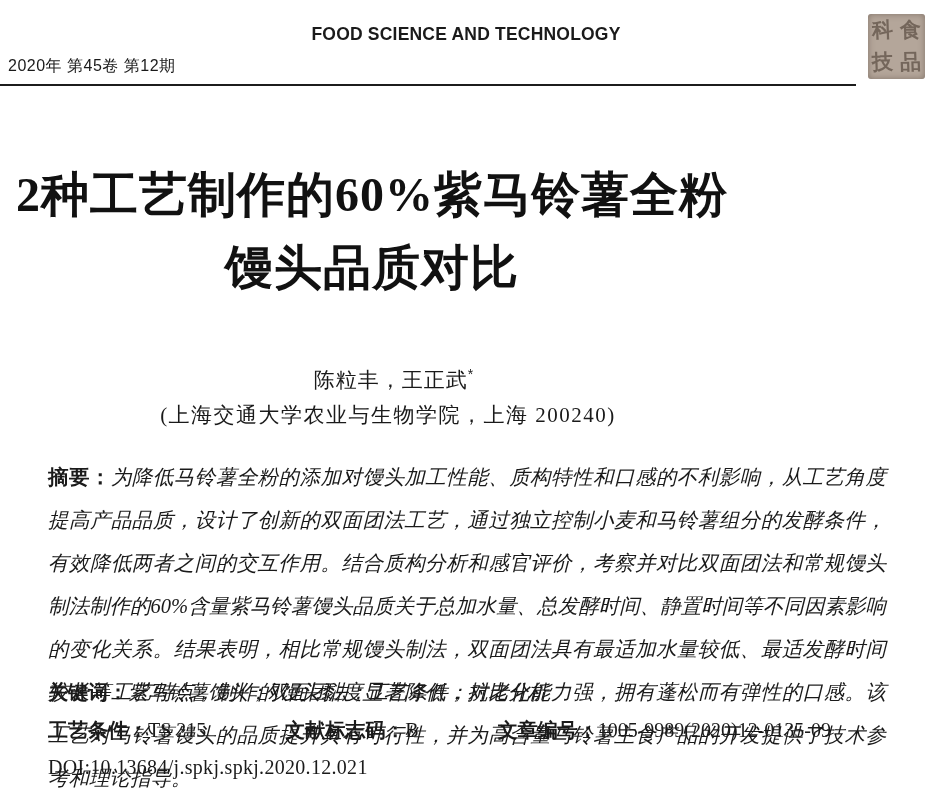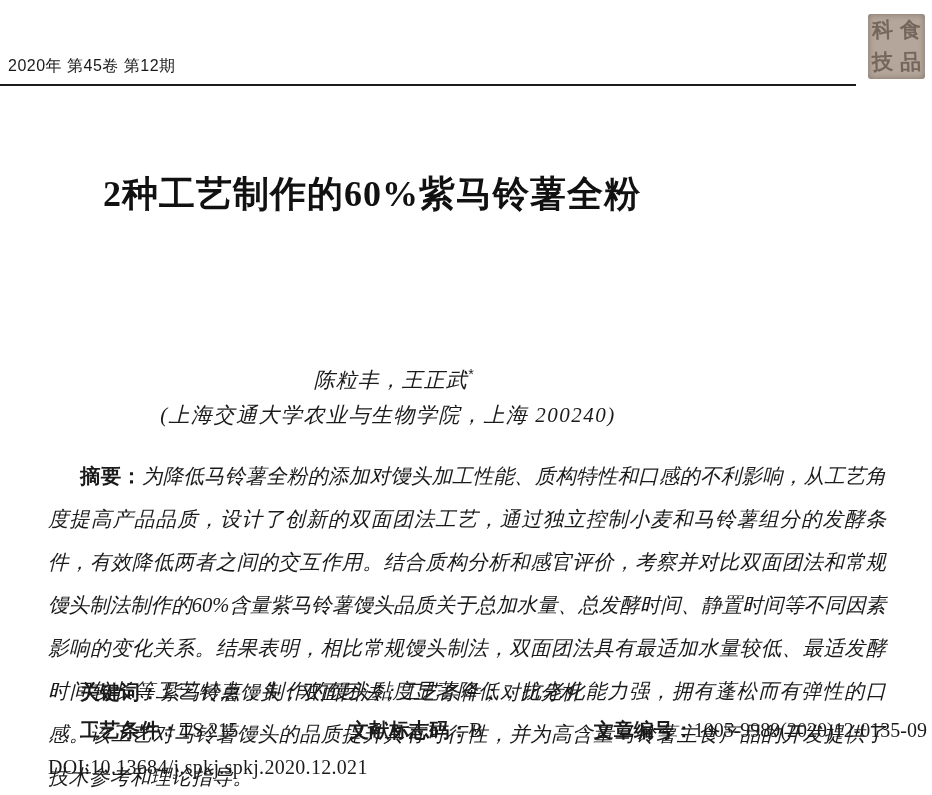--- a/index.html
+++ b/index.html
@@ -56,46 +56,45 @@
   }
   .header-rule {
     position: absolute; top: 84px; left: 0;
     width: 856px; height: 2px; background: #1c1c1c;
   }
   
   .article-title {
     position: absolute; top: 158px; left: 0; width: 744px;
     text-align: center;
     font-family: "Liberation Serif", serif;
-    font-weight: bold; font-size: 36px; line-height: 73px;
+    font-weight: bold; font-size: 48px; line-height: 73px;
     color: #111111; letter-spacing: 1px;
   }
   .authors-line {
     position: absolute; top: 366px; left: 0; width: 788px;
     text-align: center;
     font-family: "Liberation Sans", sans-serif;
-    font-size: 21px; letter-spacing: 1px; font-style: italic;
+    font-size: 21px; letter-spacing: 1px;
   }
   .authors-line sup { font-size: 14px; }
   .affiliation-line {
     position: absolute; top: 401px; left: 0; width: 776px;
     text-align: center;
     font-family: "Liberation Serif", serif;
-    font-style: italic;
     font-size: 21px; letter-spacing: 1.5px;
   }
   
   .abstract-block {
     position: absolute; top: 455px; left: 48px; width: 838px;
     font-size: 20.5px; line-height: 43px;
     text-align: justify;
   }
   .label-hei {
-    font-family: Liberation Serif, serif;
-    font-weight: bold; font-style: normal; margin-left: 32px;
+    font-family: Liberation Sans, sans-serif;
+    font-weight: bold; font-style: normal;
   }
   .kai-text {
     font-family: "Liberation Serif", serif;
     font-style: italic;
   }
   .keywords-line {
     position: absolute; top: 679px; left: 48px; width: 838px;
     font-size: 20px; white-space: nowrap;
   }
   .classification-line {
@@ -110,32 +109,34 @@
     font-family: "Liberation Serif", serif;
     font-size: 20px; letter-spacing: 0.3px;
   }
 </style>
 </head>
 <body>
 
 <div class="page-header">
   <div class="header-issue">2020年 第45卷 第12期</div>
   <div class="header-center">
+    <div class="journal-en">FOOD SCIENCE AND TECHNOLOGY</div>
   </div>
   <div class="seal">
     <span>科</span>
     <span>食</span>
     <span>技</span>
     <span>品</span>
   </div>
   <div class="header-rule"></div>
 </div>
 
 <div class="article-title">
   <div>2种工艺制作的60%紫马铃薯全粉</div>
+  <div>馒头品质对比</div>
 </div>
 
 <div class="authors-line"><span>陈粒丰，王正武</span><sup>*</sup></div>
 
 <div class="affiliation-line">(上海交通大学农业与生物学院，上海 200240)</div>
 
 <div class="abstract-block"><span class="label-hei">摘要：</span><span class="kai-text">为降低马铃薯全粉的添加对馒头加工性能、质构特性和口感的不利影响，从工艺角度提高产品品质，设计了创新的双面团法工艺，通过独立控制小麦和马铃薯组分的发酵条件，有效降低两者之间的交互作用。结合质构分析和感官评价，考察并对比双面团法和常规馒头制法制作的60%含量紫马铃薯馒头品质关于总加水量、总发酵时间、静置时间等不同因素影响的变化关系。结果表明，相比常规馒头制法，双面团法具有最适加水量较低、最适发酵时间较长等工艺特点，制作的馒头黏度显著降低，抗老化能力强，拥有蓬松而有弹性的口感。该工艺对马铃薯馒头的品质提升具有可行性，并为高含量马铃薯主食产品的开发提供了技术参考和理论指导。</span></div>
 
 <div class="keywords-line"><span class="label-hei">关键词：</span><span class="kai-text">紫马铃薯馒头；双面团法；工艺条件；对比分析</span></div>
 

